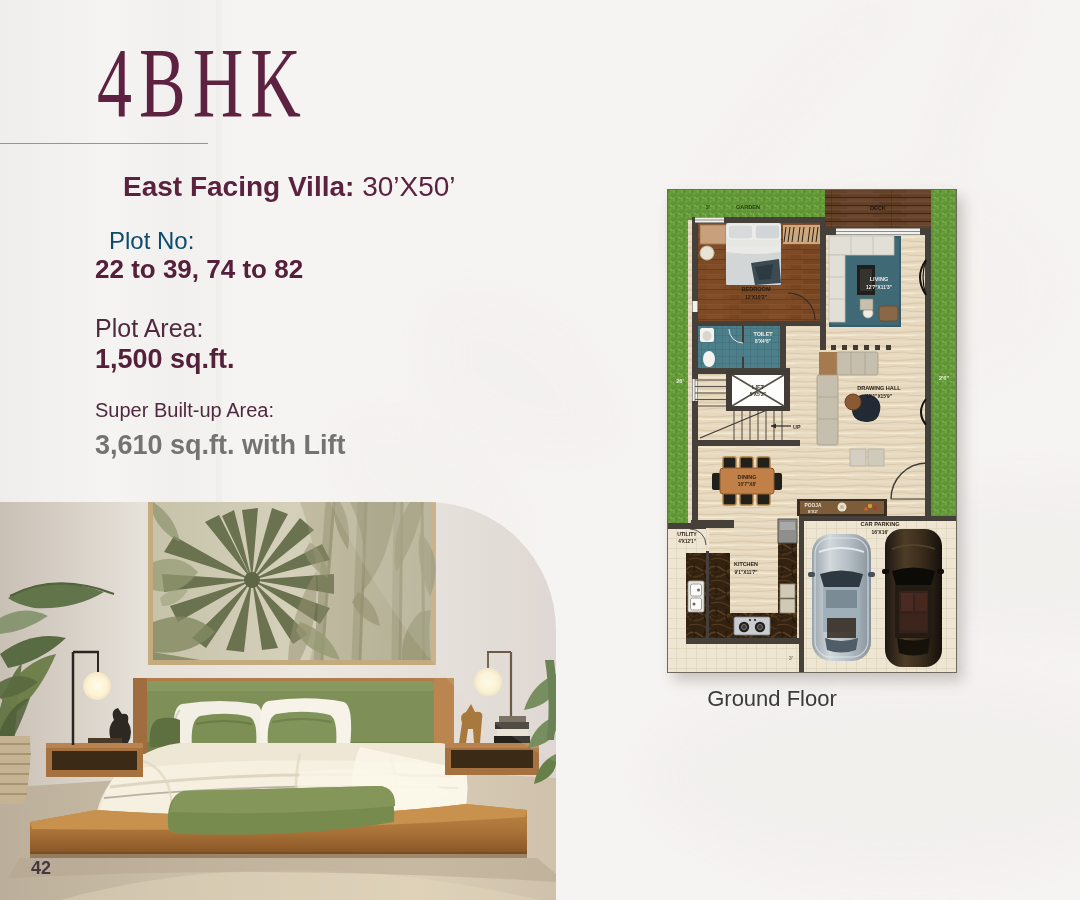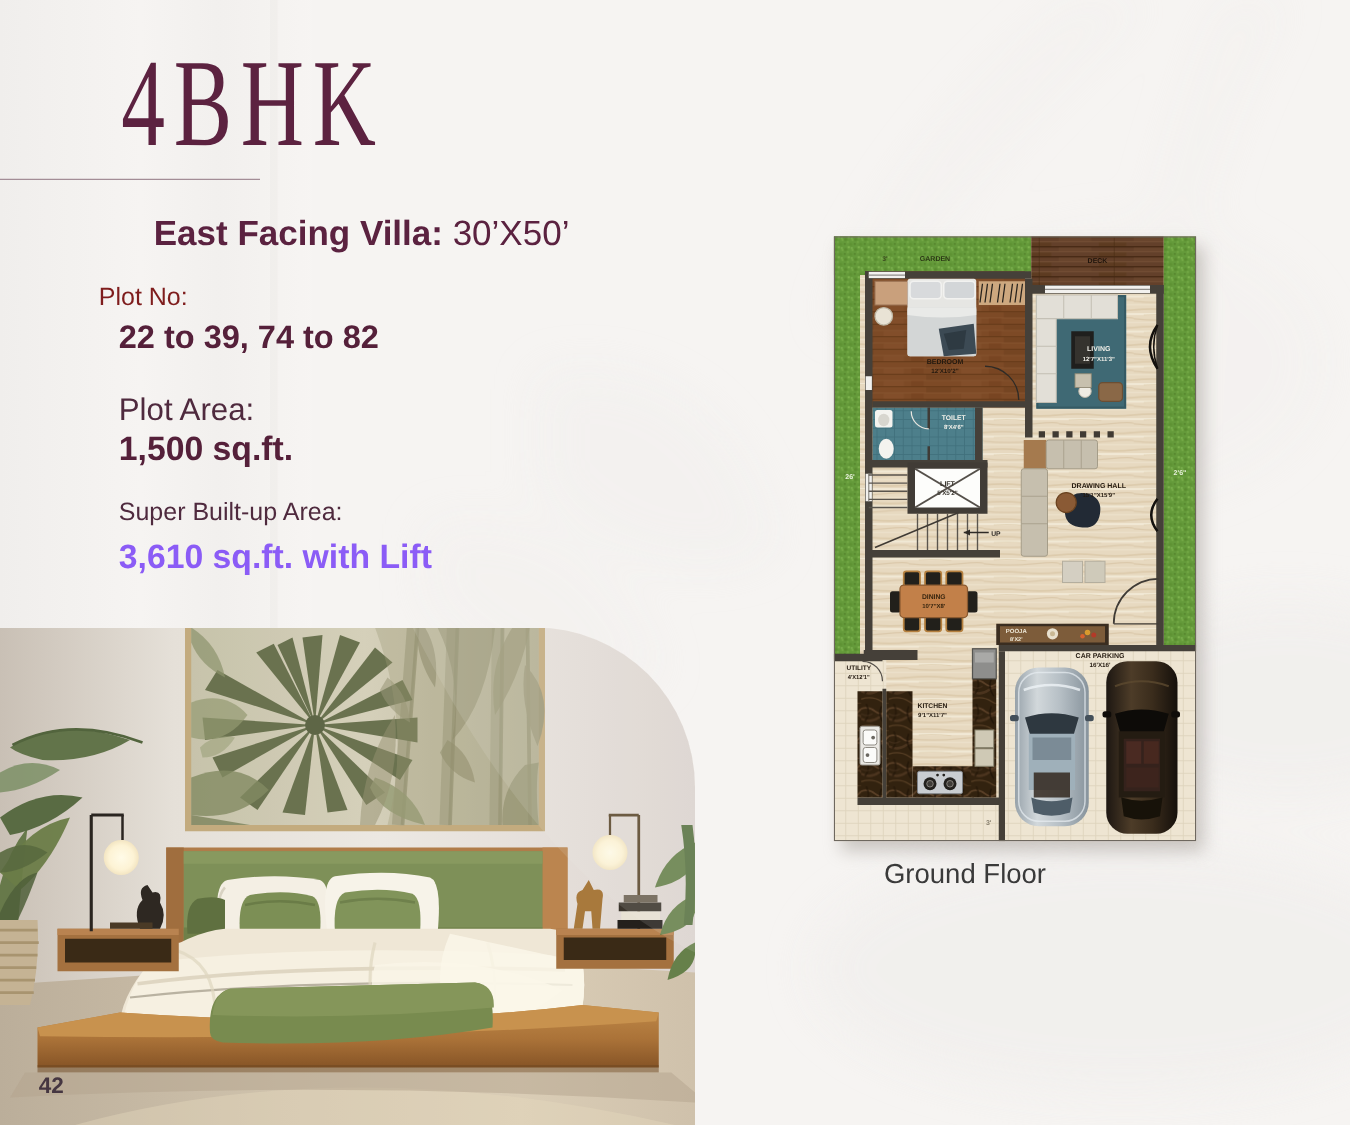--- a/index.html
+++ b/index.html
@@ -39,31 +39,31 @@
   </g>
 </svg>
 </div>
 
 <div class="abs" style="left:97px;top:33px;font-family:'Liberation Serif',serif;font-size:100px;line-height:1;color:#5c2240;letter-spacing:10px;transform:scaleX(0.7);transform-origin:0 0;">4BHK</div>
 
 <div class="abs" style="left:0;top:143px;width:208px;height:1px;background:#a38d96;"></div>
 
 <div class="abs" style="left:95px;top:171px;font-size:28px;color:#5b2240;margin-left:28px;"><b>East Facing Villa:</b> <span style="font-weight:normal;">30’X50’</span></div>
 
-<div class="abs" style="left:79px;top:227px;font-size:20px;color:#7f1d1d;">Plot No:</div>
+<div class="abs" style="left:109px;top:227px;font-size:24px;color:#0c4a6e;">Plot No:</div>
 
 <div class="abs" style="left:95px;top:254px;font-size:26px;font-weight:bold;color:#55203a;">22 to 39, 74 to 82</div>
 
 <div class="abs" style="left:95px;top:314px;font-size:25px;color:#4f2a3e;">Plot Area:</div>
 
 <div class="abs" style="left:95px;top:344px;font-size:27px;font-weight:bold;color:#55203a;">1,500 sq.ft.</div>
 
 <div class="abs" style="left:95px;top:399px;font-size:20px;color:#4f2a3e;text-align:center;">Super Built-up Area:</div>
 
-<div class="abs" style="left:95px;top:430px;font-size:27px;font-weight:bold;color:#8b5cf6;">3,610 sq.ft. with Lift</div>
+<div class="abs" style="left:95px;top:430px;font-size:27px;font-weight:bold;color:#737373;">3,610 sq.ft. with Lift</div>
 
 <div class="abs" id="photo" style="left:0;top:502px;width:556px;height:398px;border-top-right-radius:128px;overflow:hidden;">
 <svg width="556" height="398" viewBox="0 0 556 398">
 <defs>
   <linearGradient id="wallg" x1="0" y1="0" x2="1" y2="0">
     <stop offset="0" stop-color="#c9c0b5"></stop>
           <stop offset="0.25" stop-color="#e5e0d8"></stop>
     <stop offset="0.55" stop-color="#ece8e2"></stop>
           <stop offset="0.85" stop-color="#e3dcd7"></stop>
     <stop offset="1" stop-color="#dcd4d0"></stop>

